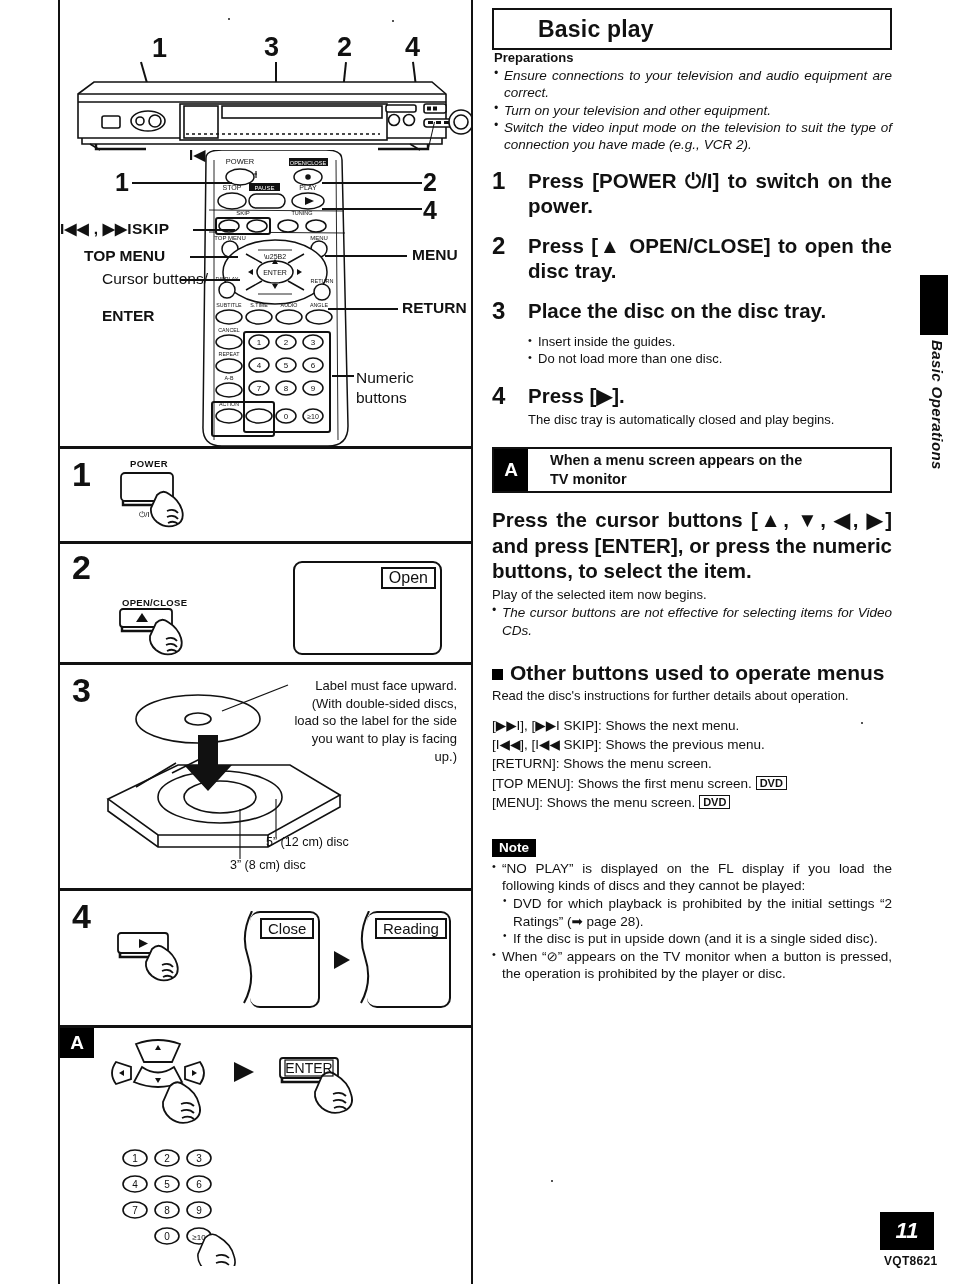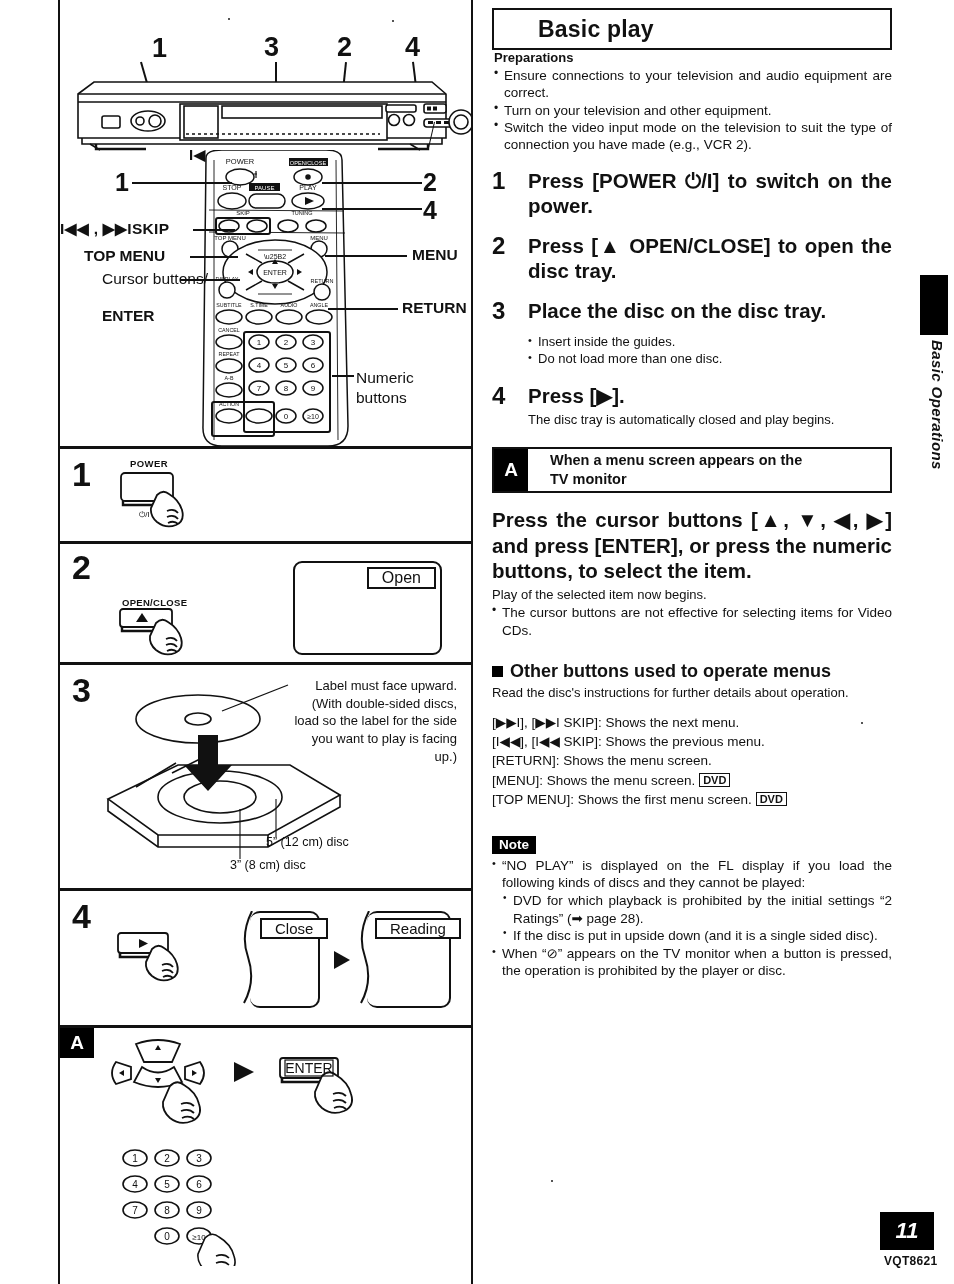--- a/index.html
+++ b/index.html
@@ -53,38 +53,38 @@
     position:absolute;background:#000;color:#fff;font-weight:bold;
     display:flex;align-items:center;justify-content:center;
   }
 
   
   .osd{
     position:absolute;border:2px solid #111;border-radius:9px;background:#fff;
   }
   .osd-tag{
     position:absolute;border:2px solid #111;background:#fff;
-    font-size:16px;padding:0 13px;color:#111;font-family:"Liberation Sans",sans-serif;
+    font-size:16px;padding:0 6px;color:#111;font-family:"Liberation Sans",sans-serif;
   }
   .wavy{
     position:absolute;border:2px solid #111;border-radius:10px;background:#fff;
   }
 
   
   .right-col{position:absolute;left:492px;top:8px;width:400px;}
   .title-box{
     border:2px solid #111;height:42px;box-sizing:border-box;
     display:flex;align-items:center;padding-left:44px;
     background:#fff;
   }
   .title-box span{font-size:23px;font-weight:bold;letter-spacing:.2px;}
 
   .prep-head{font-size:13px;font-weight:bold;margin:0 0 2px 2px;}
   .bul{font-size:13.5px;line-height:1.28;text-align:justify;margin:0 0 0 2px;
-       padding-left:10px;position:relative;}
+       padding-left:10px;position:relative;font-style:italic;}
   .bul:before{content:"\2022";position:absolute;left:0;top:-1px;font-size:12px;}
 
   .stepline{display:flex;margin-top:15px;}
   .stepline .n{font-size:24px;font-weight:bold;width:36px;flex:0 0 36px;line-height:1.08;}
   .stepline .t{font-size:20.5px;font-weight:bold;line-height:1.22;text-align:justify;flex:1;}
   .sub-bul{font-size:13px;line-height:1.3;margin-left:36px;padding-left:10px;position:relative;}
   .sub-bul:before{content:"\2022";position:absolute;left:0;top:-1px;font-size:11px;}
   .sub-plain{font-size:13px;line-height:1.3;margin-left:36px;}
 
   .a-box{
@@ -93,21 +93,21 @@
   }
   .a-chip{
     width:34px;height:42px;background:#000;color:#fff;font-weight:bold;font-size:19px;
     display:flex;align-items:center;justify-content:center;margin-left:0px;
   }
   .a-text{font-size:14.5px;font-weight:bold;line-height:1.3;margin-left:22px;}
 
   .big-instr{font-size:20.5px;font-weight:bold;line-height:1.26;text-align:justify;margin-top:14px;}
   .plain13{font-size:13px;line-height:1.32;}
 
-  .sec-head{font-size:18px;font-weight:bold;margin-top:22px;}
+  .sec-head{font-size:21px;font-weight:bold;margin-top:22px;}
   .sec-head .sq{display:inline-block;width:11px;height:11px;background:#000;margin-right:7px;}
 
   .btnlist{font-size:13.5px;line-height:1.42;margin-top:12px;}
   .dvdchip{border:1.5px solid #111;font-size:11px;font-weight:bold;padding:0 3px;
            display:inline-block;line-height:1.15;vertical-align:1px;}
 
   .note-chip{
     display:inline-block;background:#000;color:#fff;font-weight:bold;font-size:13.5px;
     padding:1px 7px 2px 7px;
   }
@@ -558,27 +558,27 @@
       </div>
       <div>
         <span>[I◀◀], [I◀◀ SKIP]:</span>
         <span>Shows the previous menu.</span>
       </div>
       <div>
         <span>[RETURN]:</span>
         <span>Shows the menu screen.</span>
       </div>
       <div>
+        <span>[TOP MENU]:</span>
+        <span>Shows the first menu screen.</span>
+        <span class="dvdchip">DVD</span>
+      </div>
+      <div>
         <span>[MENU]:</span>
         <span>Shows the menu screen.</span>
-        <span class="dvdchip">DVD</span>
-      </div>
-      <div>
-        <span>[TOP MENU]:</span>
-        <span>Shows the first menu screen.</span>
         <span class="dvdchip">DVD</span>
       </div>
     </div>
 
     <div class="note-wrap">
       <div><span class="note-chip">Note</span></div>
       <div class="note-bul" style="margin-top:3px;">“NO PLAY” is displayed on the FL display if you load the following kinds of discs and they cannot be played:</div>
       <div class="note-sub">DVD for which playback is prohibited by the initial settings “2 Ratings” (➡ page 28).</div>
       <div class="note-sub">If the disc is put in upside down (and it is a single sided disc).</div>
       <div class="note-bul">When “⊘” appears on the TV monitor when a button is pressed, the operation is prohibited by the player or disc.</div>

